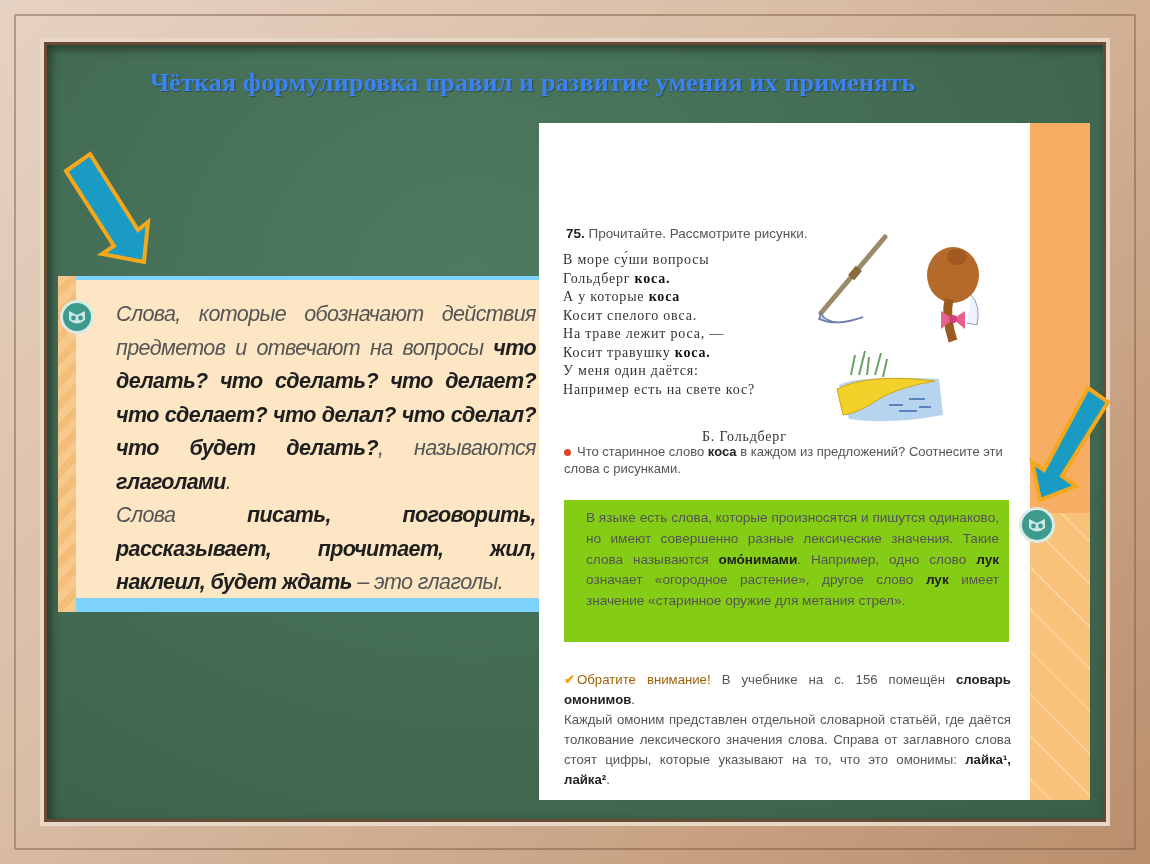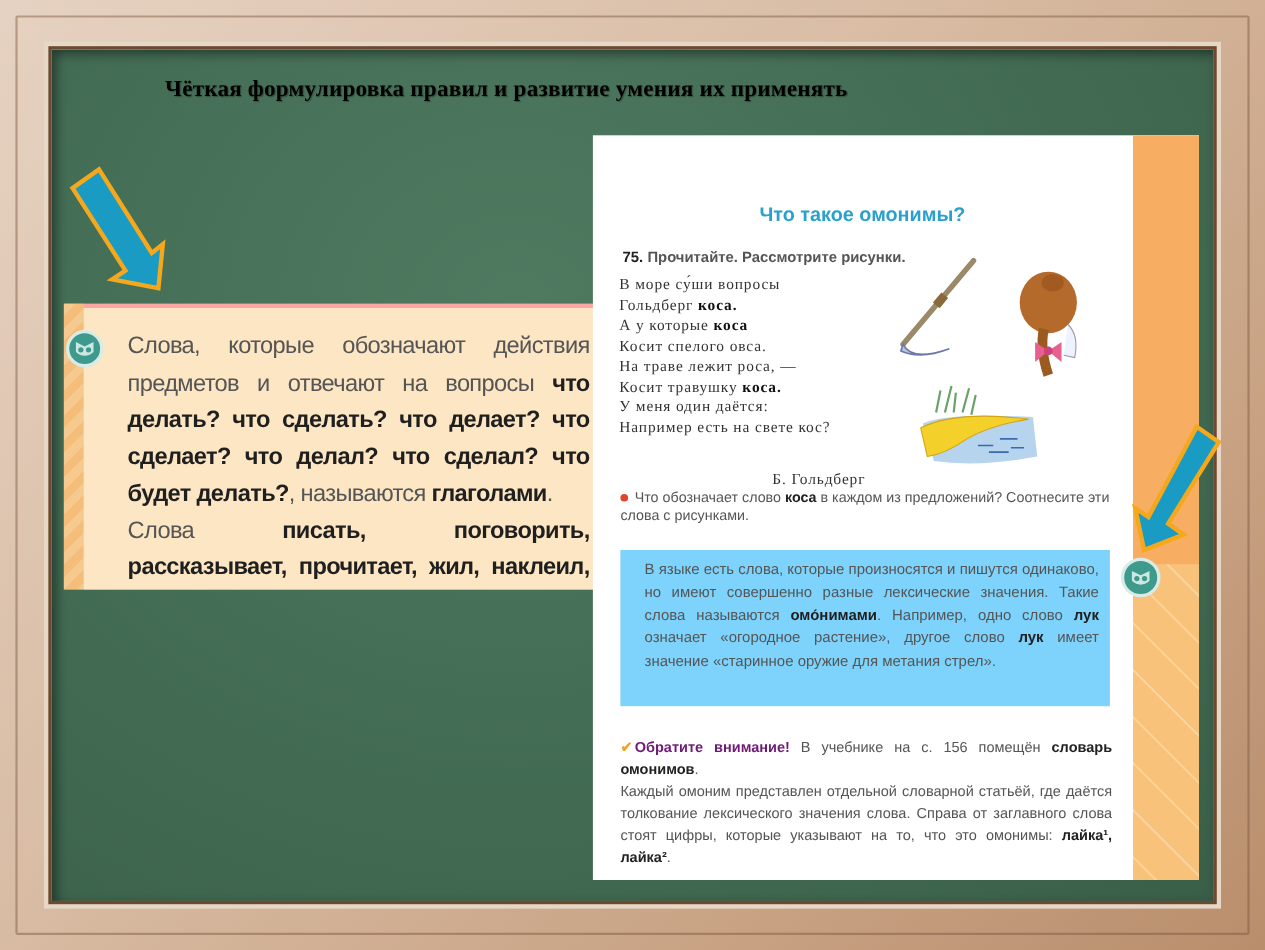--- a/index.html
+++ b/index.html
@@ -15,28 +15,28 @@
       border-radius: 2px;
     }
     .board {
       position: absolute; left: 44px; top: 42px; width: 1062px; height: 780px;
       background: radial-gradient(ellipse at 40% 30%, #4f7a60 0%, #456e56 45%, #3a5f49 100%);
       border: 3px solid #6b4a32;
       box-shadow: inset 4px 4px 10px rgba(0,0,0,0.45), 0 0 0 4px #e7d7c6;
     }
     .title {
       position: absolute; left: 150px; top: 68px; width: 930px;
-      color: #000000; font-family: "Liberation Serif", serif; font-weight: bold;
-      font-size: 21px; letter-spacing: 0.2px; white-space: nowrap;
+      color: #3b82f6; font-family: "Liberation Serif", serif; font-weight: bold;
+      font-size: 26px; letter-spacing: 0.2px; white-space: nowrap;
       text-shadow: 1px 1px 1px rgba(0,0,0,0.3);
     }
     
     .left-card {
-      position: absolute; left: 58px; top: 276px; width: 482px; height: 260px;
-      background: #fca5a5; overflow: hidden;
+      position: absolute; left: 58px; top: 276px; width: 482px; height: 336px;
+      background: #7dd3fc; overflow: hidden; font-style: italic;
     }
     .left-card .strip {
       position: absolute; left: 0; top: 0; width: 18px; height: 100%;
       background: repeating-linear-gradient(135deg, #f6c98f 0 8px, #f4bd7a 8px 16px);
     }
     .left-card .panel {
       position: absolute; left: 18px; top: 4px; right: 0; height: 318px;
       background: #fce6c3;
     }
     .owl {
@@ -63,48 +63,48 @@
     }
     .right-page .side .lower {
       position: absolute; left: 0; top: 390px; width: 100%; bottom: 0;
       background: repeating-linear-gradient(45deg, #f8c27b 0 14px, #fbd29a 14px 16px, #f8c27b 16px 30px);
     }
     .heading {
       position: absolute; left: 0; width: 490px; top: 62px; text-align: center;
       color: #2aa0cc; font-size: 18px; font-weight: bold;
     }
     .task {
-      position: absolute; left: 27px; top: 103px; font-size: 13.5px; color: #555; font-weight: bold;
+      position: absolute; left: 27px; top: 103px; font-size: 13.5px; color: #555;
     }
     .task b { color: #222; }
     .poem {
       position: absolute; left: 24px; top: 128px; font-family: "Liberation Serif", serif;
       font-size: 14px; line-height: 18.5px; color: #333; letter-spacing: 0.8px;
     }
     .poem b { color: #111; }
     .author { position: absolute; left: 163px; top: 286px; font-family: "Liberation Serif", serif; font-size: 14px; color: #333; letter-spacing: 0.8px; margin-top: 20px;}
     .question {
       position: absolute; left: 25px; top: 320px; width: 455px; font-size: 13px; line-height: 17px; color: #555;
     }
     .question b { color: #222; }
     .bullet { display: inline-block; width: 7px; height: 7px; border-radius: 50%; background: #e0442d; margin-right: 6px; vertical-align: middle; }
     .rule-box {
       position: absolute; left: 25px; top: 377px; width: 445px; height: 142px;
-      background: #7dd3fc;
+      background: #84cc16;
     }
     .rule-text {
       position: absolute; left: 22px; top: 8px; width: 413px;
       font-size: 13.6px; line-height: 20.8px; color: #555; text-align: justify;
     }
     .rule-text b { color: #1f1f1f; }
     .note {
       position: absolute; left: 25px; top: 547px; width: 447px; font-size: 13.2px; line-height: 20px; color: #555; text-align: justify;
     }
     .note b { color: #222; }
-    .note .attn { color: #701a75; font-weight: bold; }
+    .note .attn { color: #a16207; font-weight: normal; }
     .check { color: #f2a417; font-weight: bold; margin-right: 2px; }
     
     .illus { position: absolute; }
     .arrow { position: absolute; }
   </style>
 </head>
 <body>
 
 <div class="frame-inner-line"></div>
 <div class="board"></div>
@@ -129,21 +129,20 @@
     <span>Слова, которые обозначают действия предметов и отвечают на вопросы </span><b>что делать? что сделать? что делает? что сделает? что делал? что сделал? что будет делать?</b><span>, называются </span><b>глаголами</b><span>.</span><br>
     <span>Слова </span><b>писать, поговорить, рассказывает, прочитает, жил, наклеил, будет ждать</b><span> – это глаголы.</span>
   </div>
 </div>
 
 <div class="right-page">
   <div class="side">
       <div class="lower"></div>
     </div>
 
-  <div class="heading">Что такое омонимы?</div>
 
   <div class="task">
     <b>75.</b>
     <span>Прочитайте. Рассмотрите рисунки.</span>
   </div>
 
   <div class="poem">
     <div><span>В море су́ши вопросы</span><b></b></div>
     <div><span>Гольдберг </span><b>коса.</b></div>
     <div><span>А у которые </span><b>коса</b></div>
@@ -171,21 +170,21 @@
   </svg>
 
   <svg class="illus" style="left:290px;top:222px" width="120" height="80" viewBox="0 0 120 80">
     <path d="M10 40 Q30 30 110 34 L114 70 Q60 80 20 74 Z" fill="#7bb1e0" opacity="0.55"></path>
     <path d="M8 44 Q40 28 106 36 Q70 42 50 54 Q30 68 14 70 Z" fill="#f4d12a" stroke="#d2a416" stroke-width="1"></path>
     <path d="M22 30 L26 10 M30 30 L36 6 M38 30 L40 12 M46 30 L52 8 M54 32 L58 14" stroke="#6aa36a" stroke-width="2"></path>
     <path d="M60 60 h14 M80 54 h16 M70 66 h18 M90 62 h12" stroke="#3a6ab0" stroke-width="1.5"></path>
   </svg>
 
   <div class="question">
-    <span class="bullet"></span><span>Что обозначает слово </span><b>коса</b><span> в каждом из предложений? Соотнесите эти слова с рисунками.</span>
+    <span class="bullet"></span><span>Что старинное слово </span><b>коса</b><span> в каждом из предложений? Соотнесите эти слова с рисунками.</span>
   </div>
 
   <div class="rule-box">
     <div class="rule-text">
       <span>В языке есть слова, которые произносятся и пишутся одинаково, но имеют совершенно разные лексические значения. Такие слова называются </span><b>омо́нимами</b><span>. Например, одно слово </span><b>лук</b><span> означает «огородное растение», другое слово </span><b>лук</b><span> имеет значение «старинное оружие для метания стрел».</span>
     </div>
   </div>
   <div class="owl" style="left:480px;top:384px;width:36px;height:36px;">
     <svg width="20" height="18" viewBox="0 0 20 18">
         <path d="M2 3 L10 7 L18 3 L18 12 Q10 19 2 12 Z" fill="#cfe7e2"></path>

